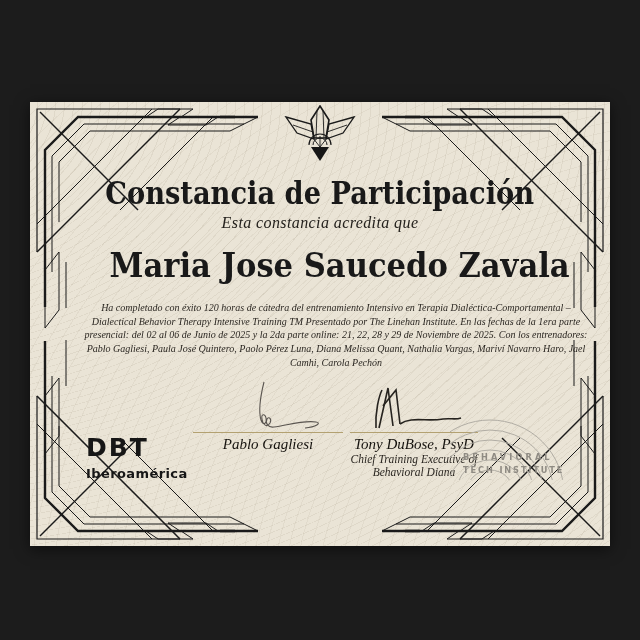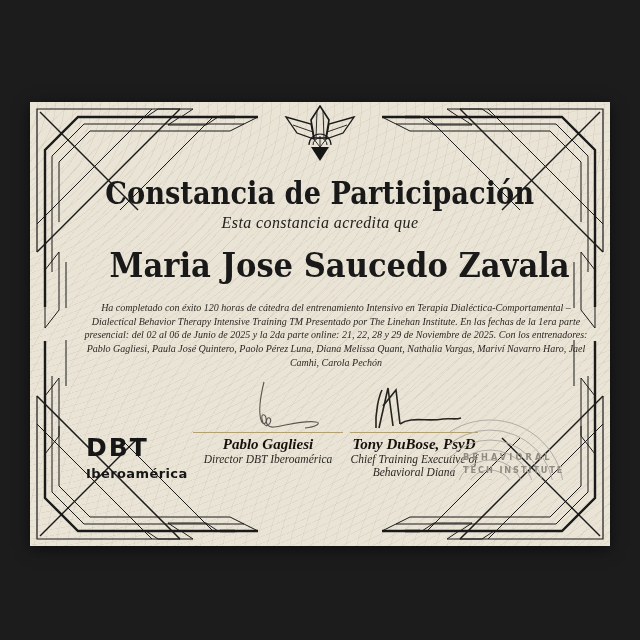--- a/index.html
+++ b/index.html
@@ -26,21 +26,21 @@
   .name .squeeze{display:inline-block;transform:scaleX(0.90);transform-origin:center;white-space:nowrap;}
   .bodytext{
     position:absolute;left:34px;top:199px;width:512px;text-align:center;
     font-style:italic;font-size:10px;line-height:13.7px;color:#2b2722;margin-left:16px;
   }
   .sigblock{position:absolute;top:278px;width:190px;text-align:center;}
   .sig-pablo{left:143px;}
   .sig-tony{left:289px;}
   .scribble{display:block;margin:0 auto;}
   .sigline{height:0;border-top:1.5px solid #b3a171;margin:0 auto;}
-  .signame{font-weight:bold;font-style:italic;font-size:15px;line-height:17px;color:#15120e;margin-top:3px;}
+  .signame{font-weight:normal;font-style:italic;font-size:15px;line-height:17px;color:#15120e;margin-top:3px;}
   .sigrole{font-style:italic;font-size:11.5px;line-height:13px;color:#2b2722;}
   .dbt-logo{position:absolute;left:56px;top:330px;color:#161616;font-family:"DejaVu Sans",sans-serif;}
   .dbt-word{font-weight:800;font-size:25px;line-height:32px;letter-spacing:2px;}
   .dbt-sub{font-weight:700;font-size:13px;letter-spacing:0.4px;margin-top:2px;}
   .bti-logo{position:absolute;left:420px;top:312px;}
 </style>
 </head>
 <body>
 
 <div class="certificate">
@@ -110,21 +110,20 @@
   </div>
 
   <div class="bodytext">Ha completado con éxito 120 horas de cátedra del entrenamiento Intensivo en Terapia Dialéctica-Comportamental – Dialectical Behavior Therapy Intensive Training TM Presentado por The Linehan Institute. En las fechas de la 1era parte presencial: del 02 al 06 de Junio de 2025 y la 2da parte online: 21, 22, 28 y 29 de Noviembre de 2025. Con los entrenadores: Pablo Gagliesi, Paula José Quintero, Paolo Pérez Luna, Diana Melissa Quant, Nathalia Vargas, Mariví Navarro Haro, Jael Camhi, Carola Pechón</div>
 
   <div class="sigblock sig-pablo">
     <svg class="scribble" width="120" height="52" viewBox="0 0 120 52">
       <path d="M56,2 C53,14 50,30 53,40 C55,46 59,44 58,38 C57,33 53,34 54,39 C55,45 59,48 62,43 C64,39 61,36 59,39 C57,43 60,48 66,47 C80,45 96,40 108,42 C114,43 108,47 97,48" stroke="#5a5550" stroke-width="1.1" fill="none"></path>
     </svg>
     <div class="sigline" style="width:150px;"></div>
     <div class="signame">Pablo Gagliesi</div>
-    <div class="sigrole">Director DBT Iberoamérica</div>
   </div>
 
   <div class="sigblock sig-tony">
     <svg class="scribble" width="130" height="52" viewBox="0 0 130 52">
       <g stroke="#26231f" stroke-width="1.6" fill="none">
         <path d="M30,48 L39,8 L44,46"></path>
         <path d="M34,26 L47,10 L51,44"></path>
         <path d="M27,48 C26,32 30,16 33,10"></path>
         <path d="M51,44 C62,36 78,42 94,39 C102,38 106,40 112,38"></path>
       </g>

